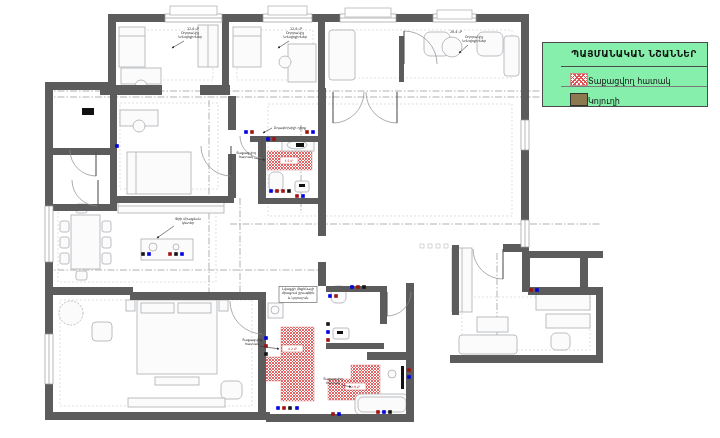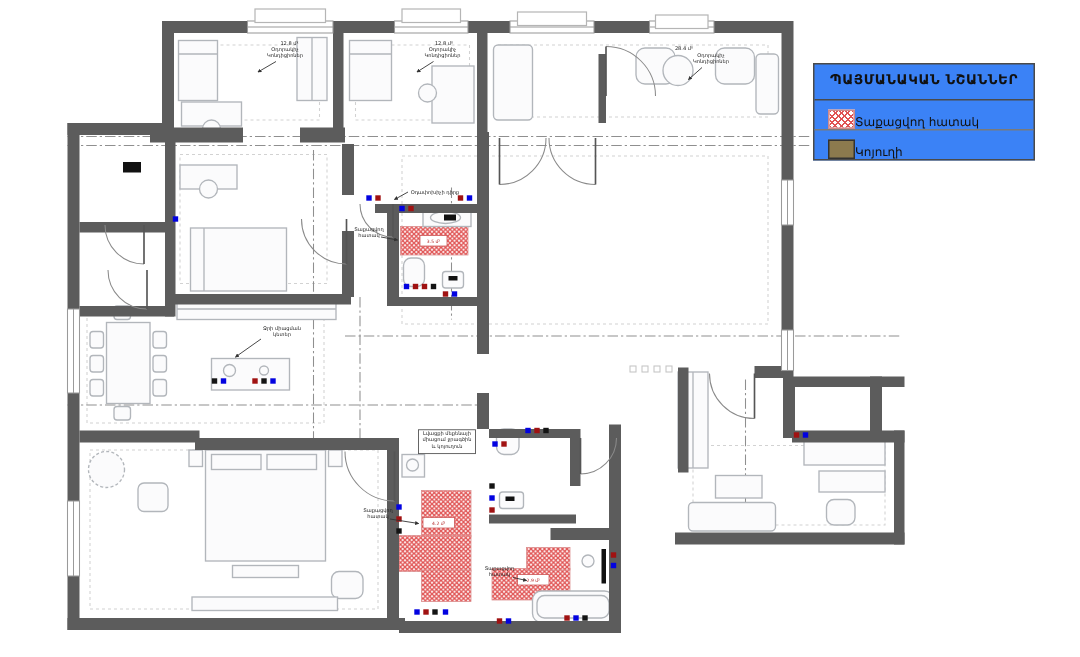--- a/index.html
+++ b/index.html
@@ -1,21 +1,21 @@
 <!DOCTYPE html>
 <html><head>
 <meta charset="utf-8">
 <style>
   html,body{margin:0;padding:0;background:#fff;}
   body{width:720px;height:438px;position:relative;overflow:hidden;
        font-family:"DejaVu Sans",sans-serif;}
   .page{position:absolute;inset:0;background:#fff;}
   svg.plan{position:absolute;left:0;top:0;}
-  .legend{position:absolute;left:542px;top:42px;width:146px;background:#3b82f6;
-          border:1px solid #4a4a4a;z-index:5;}
+  .legend{position:absolute;left:542px;top:42px;width:146px;background:#86efac;
+          border:1px solid #4a4a4a;z-index:5;padding-left:18px;}
   .legend-title{height:23px;line-height:23px;text-align:center;font-weight:bold;
           font-size:9px;letter-spacing:.4px;color:#111;border-bottom:1px solid #4a4a4a;}
   .legend-row{display:flex;align-items:flex-end;height:19px;padding-left:9px;
           border-bottom:1px solid #7a7a7a;}
   .legend-row:last-child{border-bottom:none;}
   .swatch{width:16px;height:11px;border:1px solid #333;flex:0 0 auto;}
   .swatch.hatch{border:1px solid #cf8a8a;background-color:#fff;
      background-image:repeating-linear-gradient(45deg,#e05252 0 1px,transparent 1px 3px),
                       repeating-linear-gradient(-45deg,#e05252 0 1px,transparent 1px 3px);}
   .legend-label{font-size:8px;color:#111;white-space:nowrap;}

